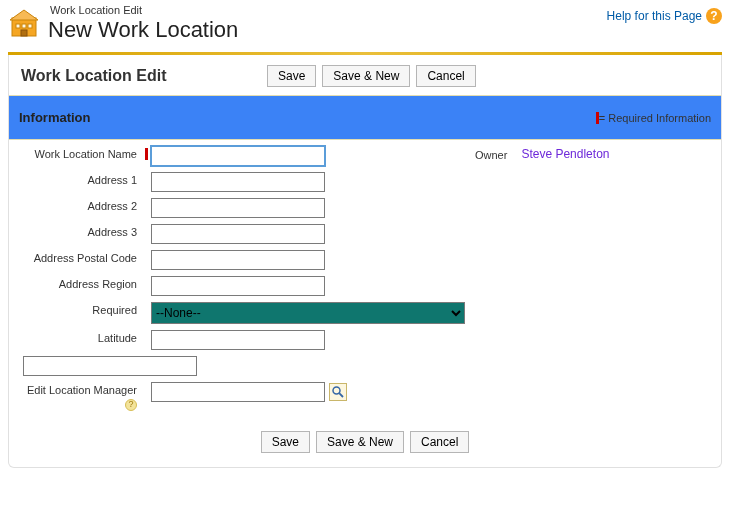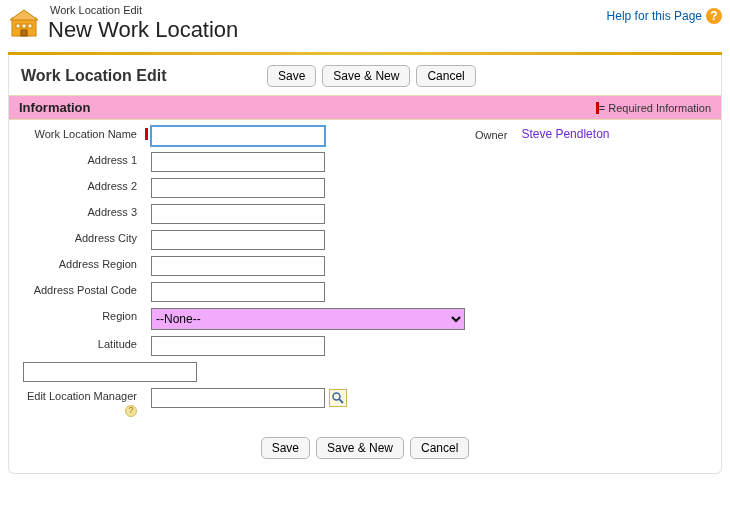--- a/index.html
+++ b/index.html
@@ -86,31 +86,31 @@
     display: flex;
     gap: 6px;
     justify-content: center;
   }
   button.btn {
     font-family: inherit;
     font-size: 12px;
     padding: 3px 10px;
     background: #f6f6f6;
     border: 1px solid #b5b5b5;
-    border-radius: 5px;
+    border-radius: 0;
     cursor: pointer;
   }
   .info-bar {
-    background: #f9a8d4;
+    background: #3b82f6;
     border-top: 1px solid #e3ddb0;
     border-bottom: 1px solid #e3ddb0;
     display: flex;
     justify-content: space-between;
     align-items: center;
-    padding: 4px 10px;
+    padding: 14px 10px;
   }
   .info-bar-title {
     font-weight: bold;
     font-size: 13px;
     color: #222;
   }
   .required-hint {
     color: #333;
     font-size: 11px;
     display: flex;
@@ -163,21 +163,21 @@
   input.text-in.focused {
     border: 1px solid #5b9dd9;
     outline: 1px solid #5b9dd9;
   }
   select.select-in {
     width: 314px;
     height: 22px;
     border: 1px solid #7a7a7a;
     font-family: inherit;
     font-size: 12px;
-    background: #f0abfc;
+    background: #0f766e;
   }
   .lookup-wrap {
     display: flex;
     align-items: center;
     gap: 4px;
   }
   .lookup-icon-box {
     width: 18px; height: 18px;
     border: 1px solid #c9b66a;
     background: #fdf7df;
@@ -307,46 +307,39 @@
         </div>
 
         <div class="form-row">
           <div class="form-label">Address 3</div>
           <div class="req-slot"></div>
           <div class="form-field">
             <input class="text-in" type="text" value="" style="">
           </div>
         </div>
 
-        <div class="form-row">
-          <div class="form-label">Address City</div>
+
+        <div class="form-row">
+          <div class="form-label">Address Postal Code</div>
           <div class="req-slot"></div>
           <div class="form-field">
             <input class="text-in" type="text" value="" style="">
           </div>
         </div>
 
         <div class="form-row">
           <div class="form-label">Address Region</div>
           <div class="req-slot"></div>
           <div class="form-field">
             <input class="text-in" type="text" value="" style="">
           </div>
         </div>
 
         <div class="form-row">
-          <div class="form-label">Address Postal Code</div>
-          <div class="req-slot"></div>
-          <div class="form-field">
-            <input class="text-in" type="text" value="" style="">
-          </div>
-        </div>
-
-        <div class="form-row">
-          <div class="form-label">Region</div>
+          <div class="form-label">Required</div>
           <div class="req-slot"></div>
           <div class="form-field">
             <select class="select-in">
               <option>--None--</option>
             </select>
           </div>
         </div>
 
         <div class="form-row">
           <div class="form-label">Latitude</div>

